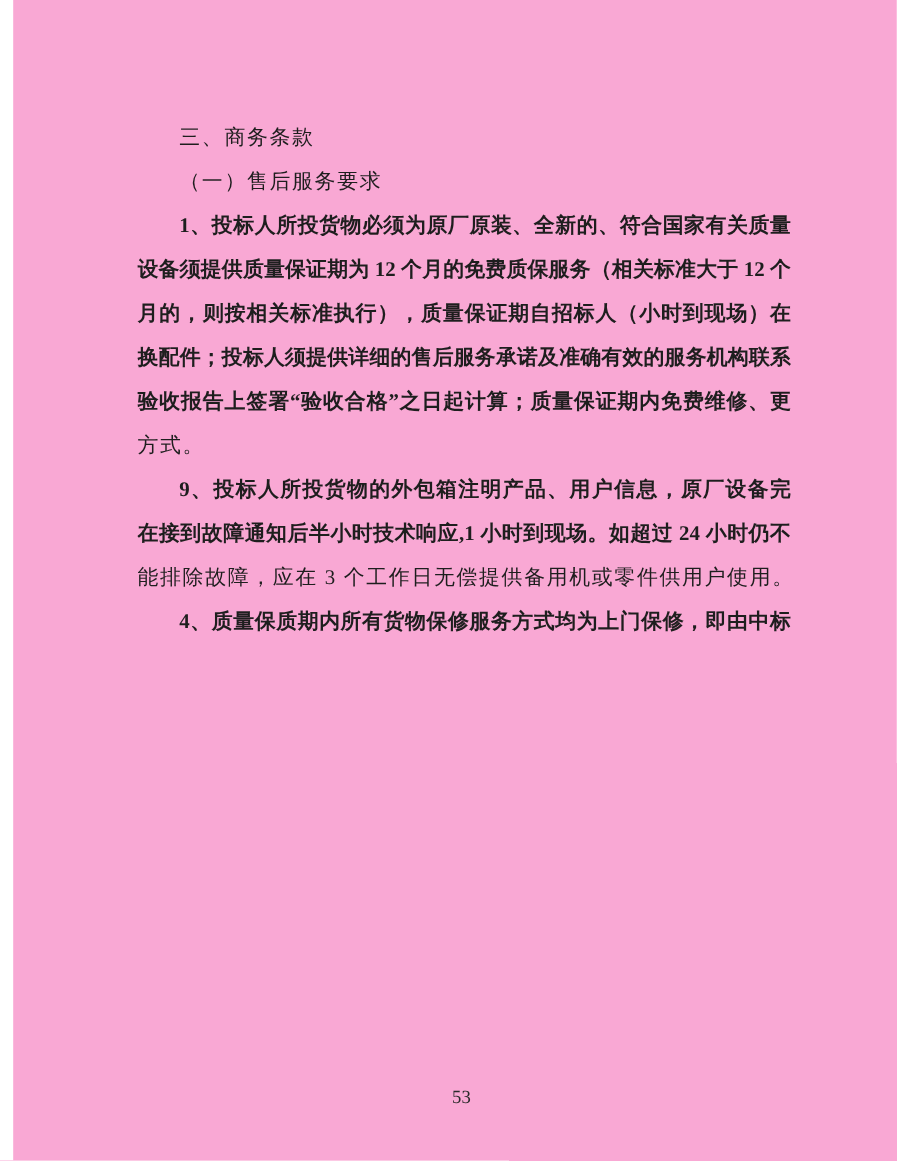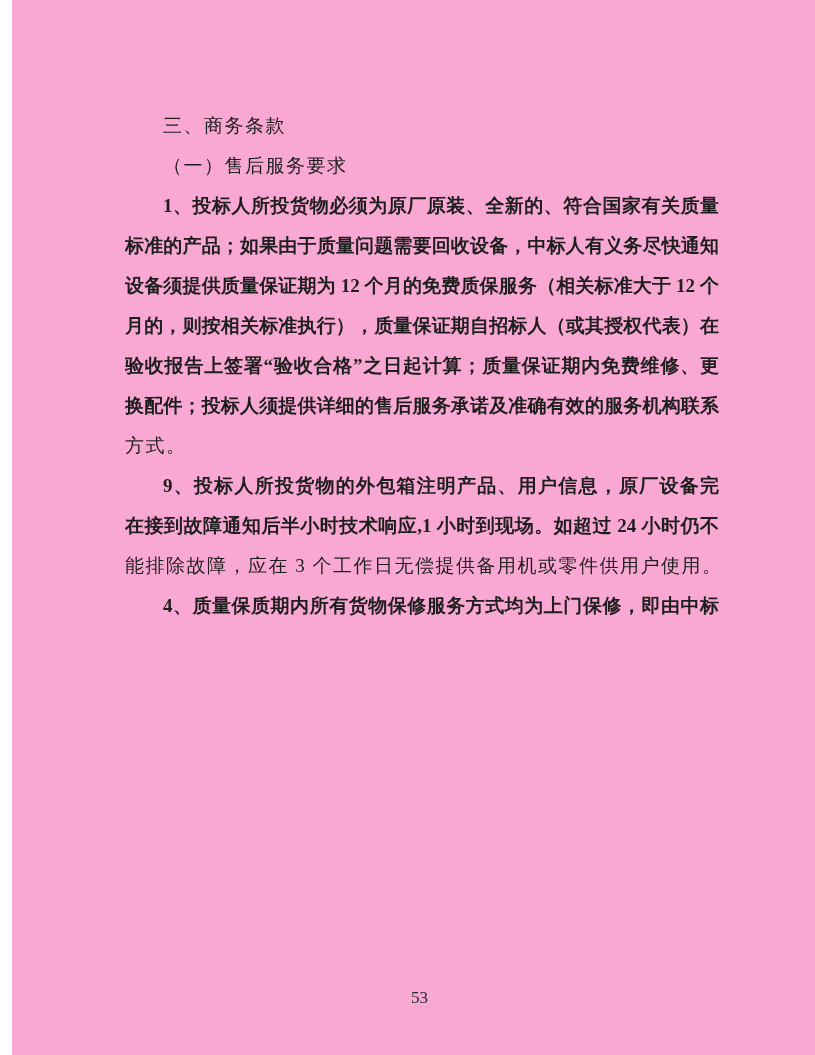--- a/index.html
+++ b/index.html
@@ -60,25 +60,24 @@
   }
 </style>
 </head>
 <body>
 
 <div class="page">
   <div class="content">
     <div class="line indent">三、商务条款</div>
     <div class="line indent">（一）售后服务要求</div>
     <div class="line indent stretch">1、投标人所投货物必须为原厂原装、全新的、符合国家有关质量</div>
-    <div class="line stretch">标准的产品；如果由于质量问题需要回收设备，中标人有义务尽快通知</div>
     <div class="line stretch">设备须提供质量保证期为 12 个月的免费质保服务（相关标准大于 12 个</div>
-    <div class="line stretch">月的，则按相关标准执行），质量保证期自招标人（或其授权代表）在</div>
+    <div class="line stretch">月的，则按相关标准执行），质量保证期自招标人（小时到现场）在</div>
+    <div class="line stretch">换配件；投标人须提供详细的售后服务承诺及准确有效的服务机构联系</div>
     <div class="line stretch">验收报告上签署“验收合格”之日起计算；质量保证期内免费维修、更</div>
-    <div class="line stretch">换配件；投标人须提供详细的售后服务承诺及准确有效的服务机构联系</div>
     <div class="line">方式。</div>
     <div class="line indent stretch">9、投标人所投货物的外包箱注明产品、用户信息，原厂设备完</div>
     <div class="line stretch">在接到故障通知后半小时技术响应,1 小时到现场。如超过 24 小时仍不</div>
     <div class="line">能排除故障，应在 3 个工作日无偿提供备用机或零件供用户使用。</div>
     <div class="line indent stretch">4、质量保质期内所有货物保修服务方式均为上门保修，即由中标</div>
   </div>
   <div class="page-number">53</div>
 </div>
 
 </body></html>

